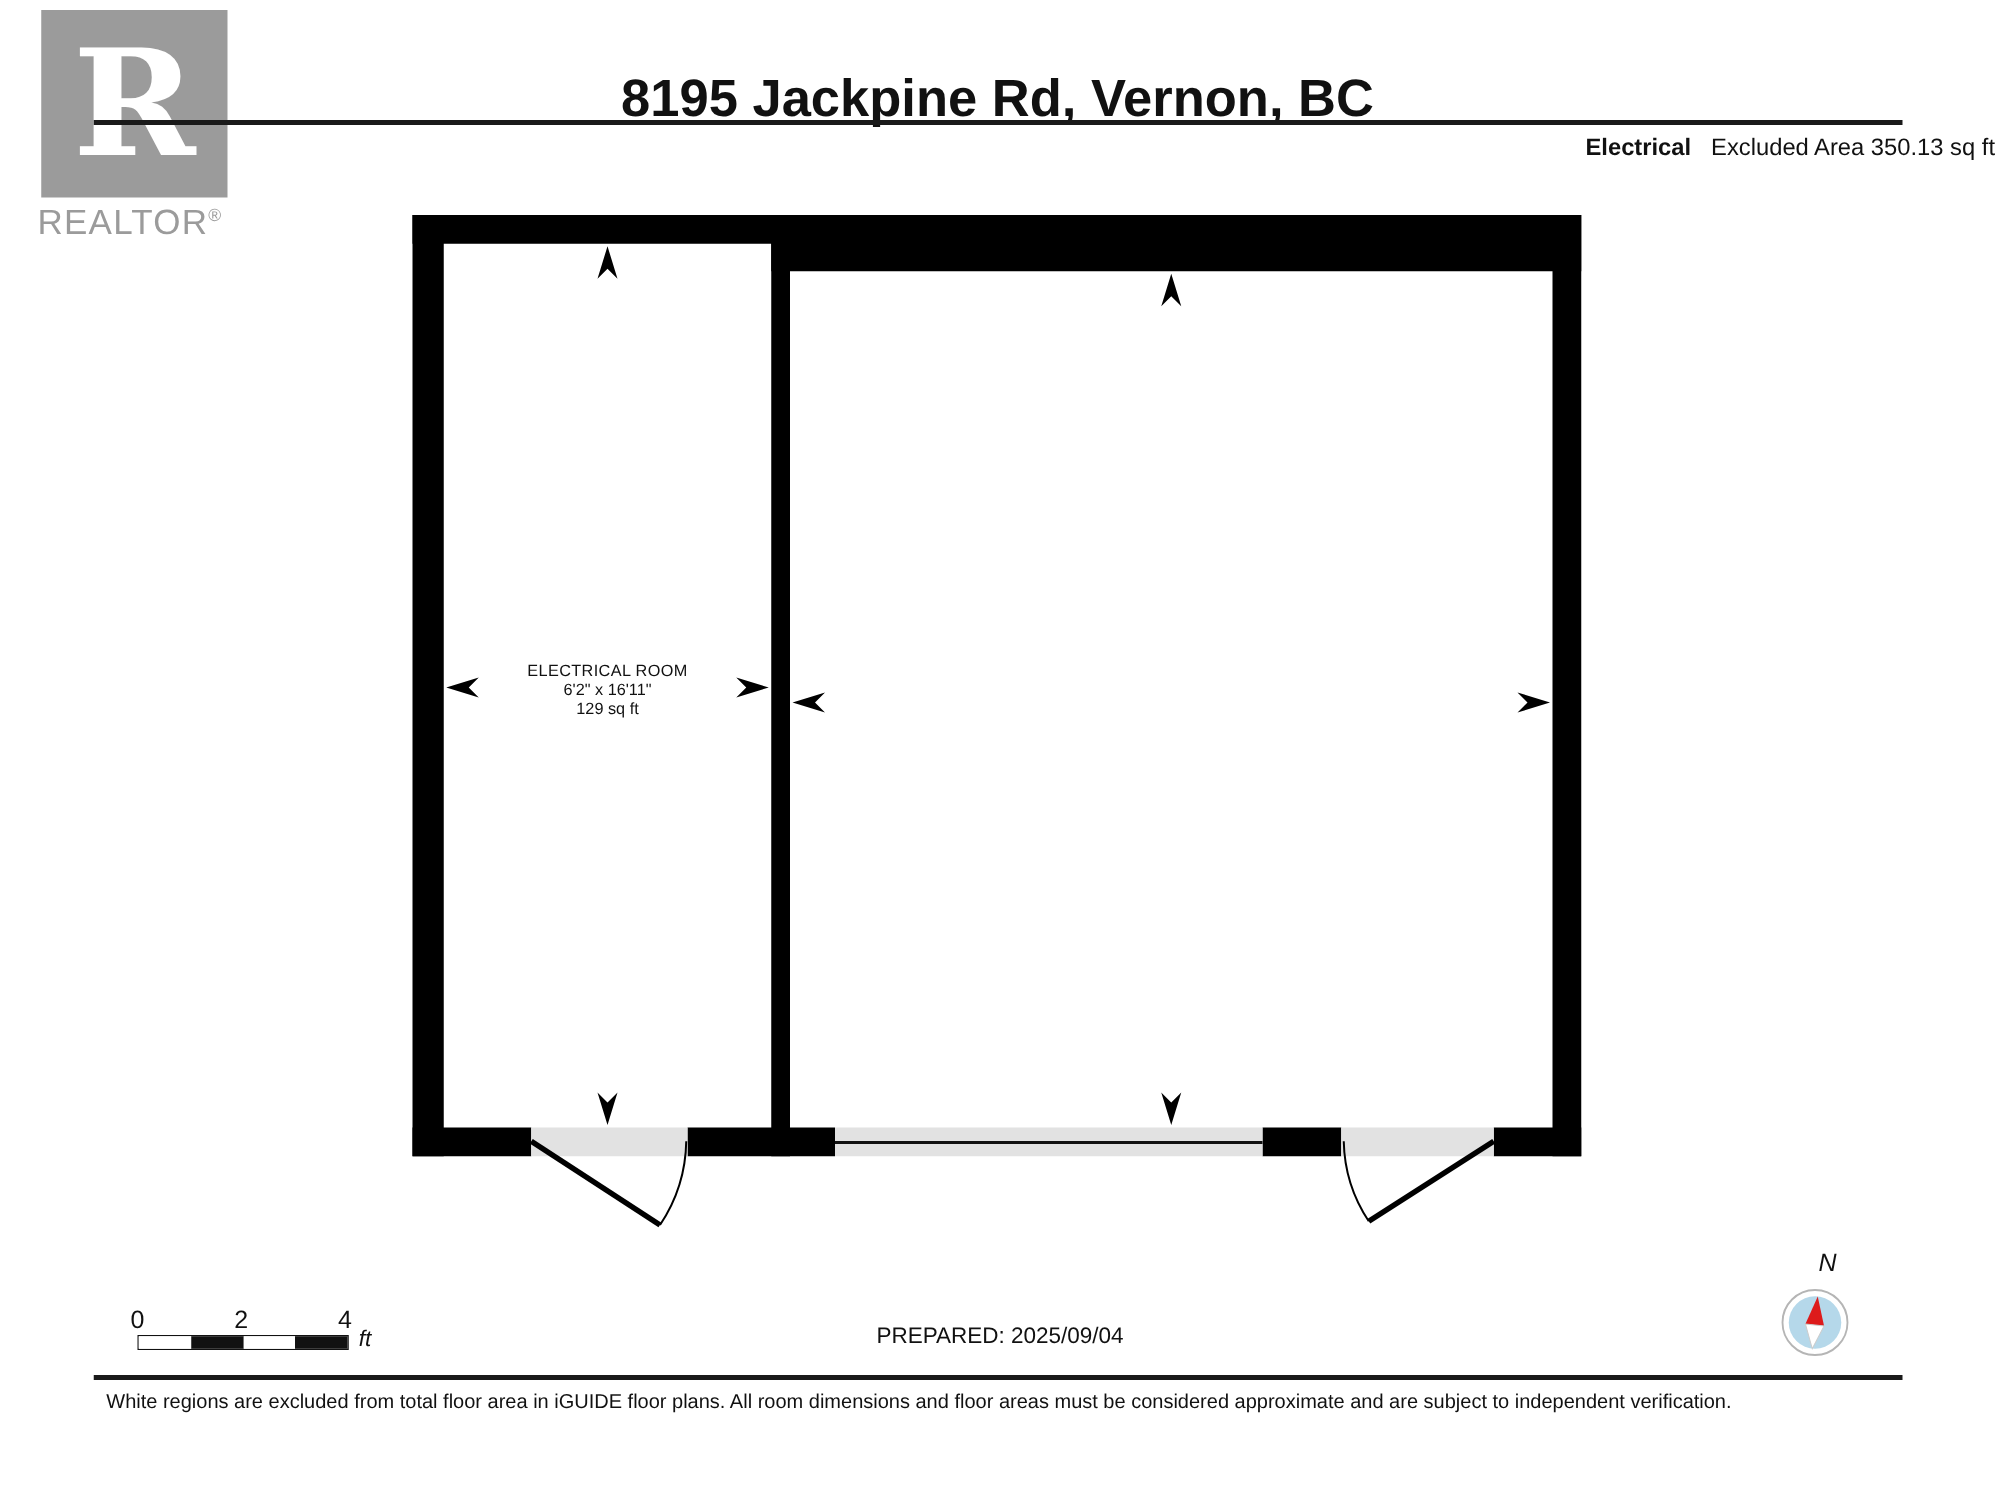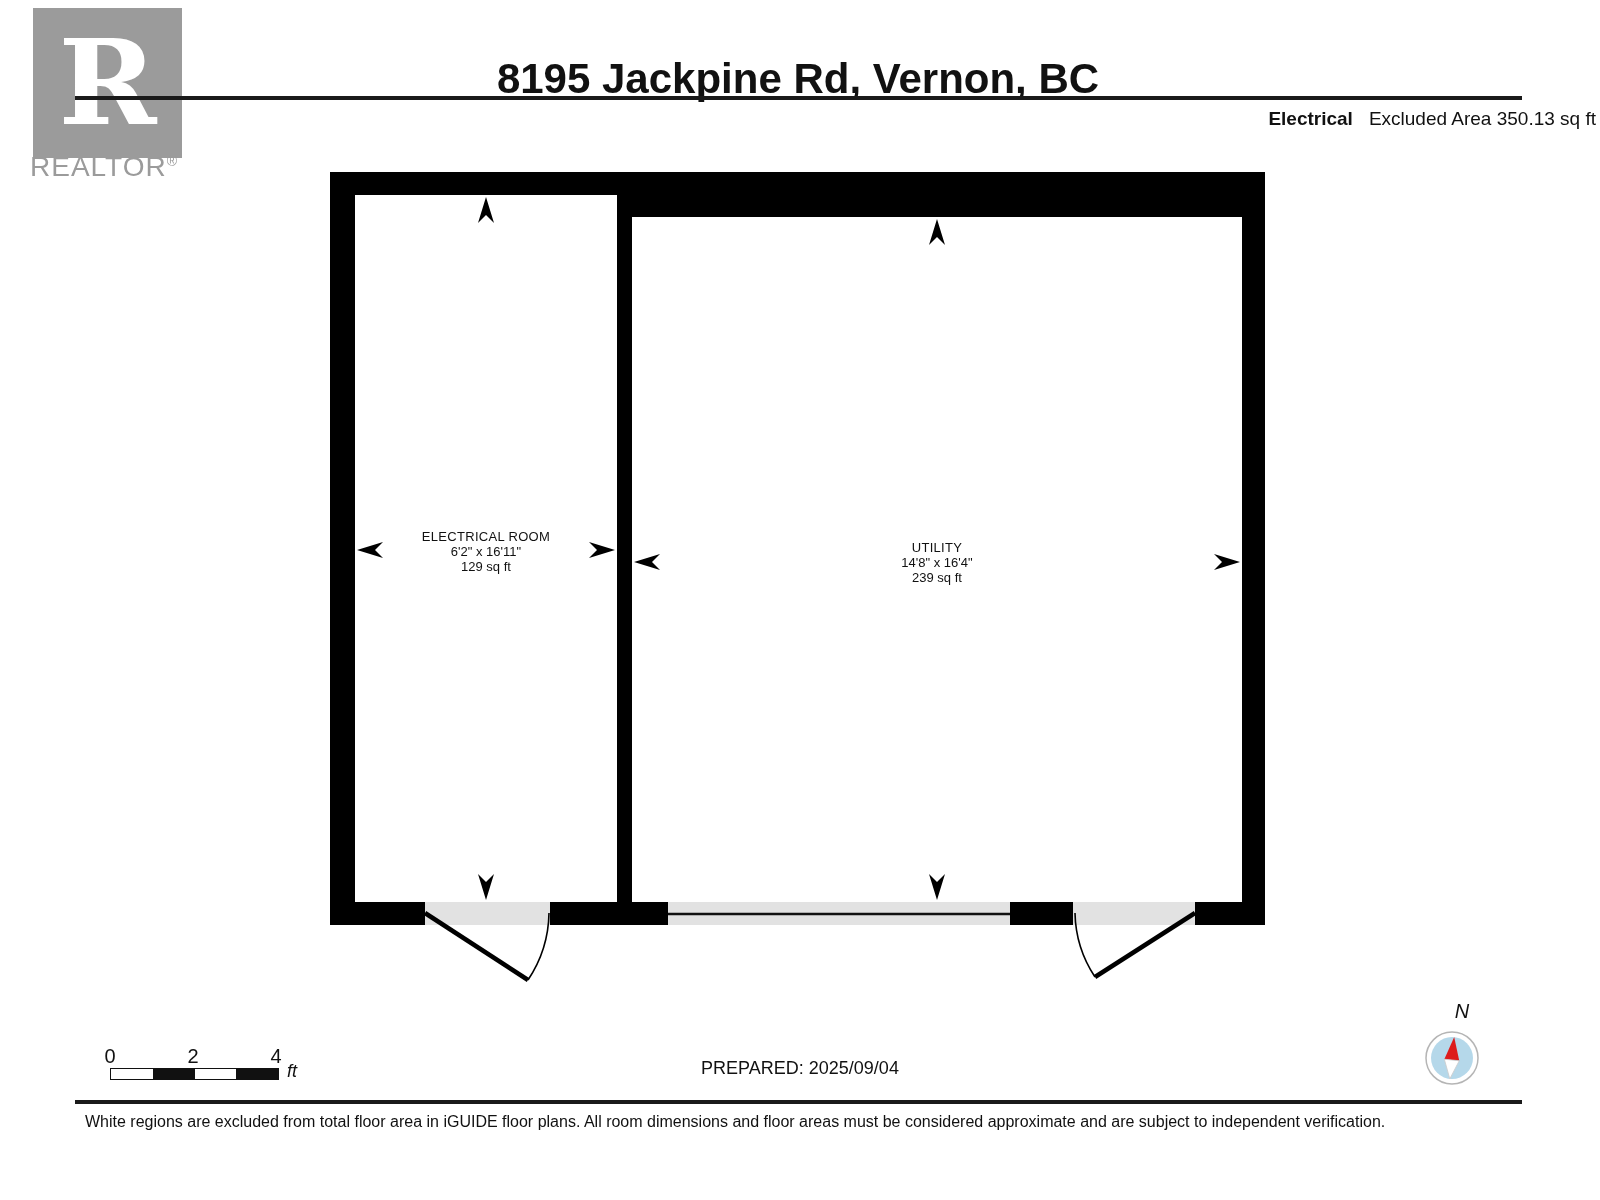--- a/index.html
+++ b/index.html
@@ -16,21 +16,21 @@
     font-family:"Liberation Sans",sans-serif;color:#111;
     position:relative;overflow:hidden;
   }
   .abs{position:absolute;}
 
   
   #logo-box{left:33px;top:8px;width:149px;height:150px;background:var(--logo-gray);z-index:1;
     display:flex;align-items:center;justify-content:center;}
   #logo-r{font-family:"DejaVu Serif","Liberation Serif",serif;font-weight:bold;
     font-size:118px;line-height:118px;color:#ffffff;}
-  #logo-word{left:30px;top:151px;font-size:28px;letter-spacing:1px;color:var(--logo-gray);z-index:1;}
+  #logo-word{left:30px;top:162px;font-size:28px;letter-spacing:1px;color:var(--logo-gray);z-index:1;}
   #logo-word sup{font-size:14px;}
   #page-title{left:0;top:55px;width:1596px;text-align:center;font-size:42px;font-weight:bold;z-index:2;}
   #top-rule{left:75px;top:96px;width:1447px;height:4px;background:var(--line);z-index:3;}
   #subtitle{left:0;top:108px;width:1596px;text-align:right;font-size:19px;z-index:2;}
   #subtitle .floor{font-weight:bold;margin-right:16px;}
 
   
   #plan{left:330px;top:172px;width:935px;height:753px;}
   .wall{position:absolute;background:var(--wall);}
   .opening{position:absolute;background:var(--opening);}
@@ -103,25 +103,20 @@
     <path d="M607,728 L599,702 L607,710 L615,702 Z" fill="#000"></path>
     <path d="M304,390 L330,382 L322,390 L330,398 Z" fill="#000"></path>
     <path d="M910,390 L884,382 L892,390 L884,398 Z" fill="#000"></path>
   </svg>
 
   <div class="room-label" style="left:6px;top:357px;">
     <div class="rname">ELECTRICAL ROOM</div>
     <div>6'2" x 16'11"</div>
     <div>129 sq ft</div>
   </div>
-  <div class="room-label" style="left:457px;top:368px;">
-    <div class="rname">UTILITY</div>
-    <div>14'8" x 16'4"</div>
-    <div>239 sq ft</div>
-  </div>
 </div>
 
 <div class="abs scale-num" style="left:98px;top:1045px;">0</div>
 <div class="abs scale-num" style="left:181px;top:1045px;">2</div>
 <div class="abs scale-num" style="left:264px;top:1045px;">4</div>
 <div class="abs" id="scale-bar">
   <div class="seg-w"></div>
   <div class="seg-b"></div>
   <div class="seg-w"></div>
   <div class="seg-b"></div>

